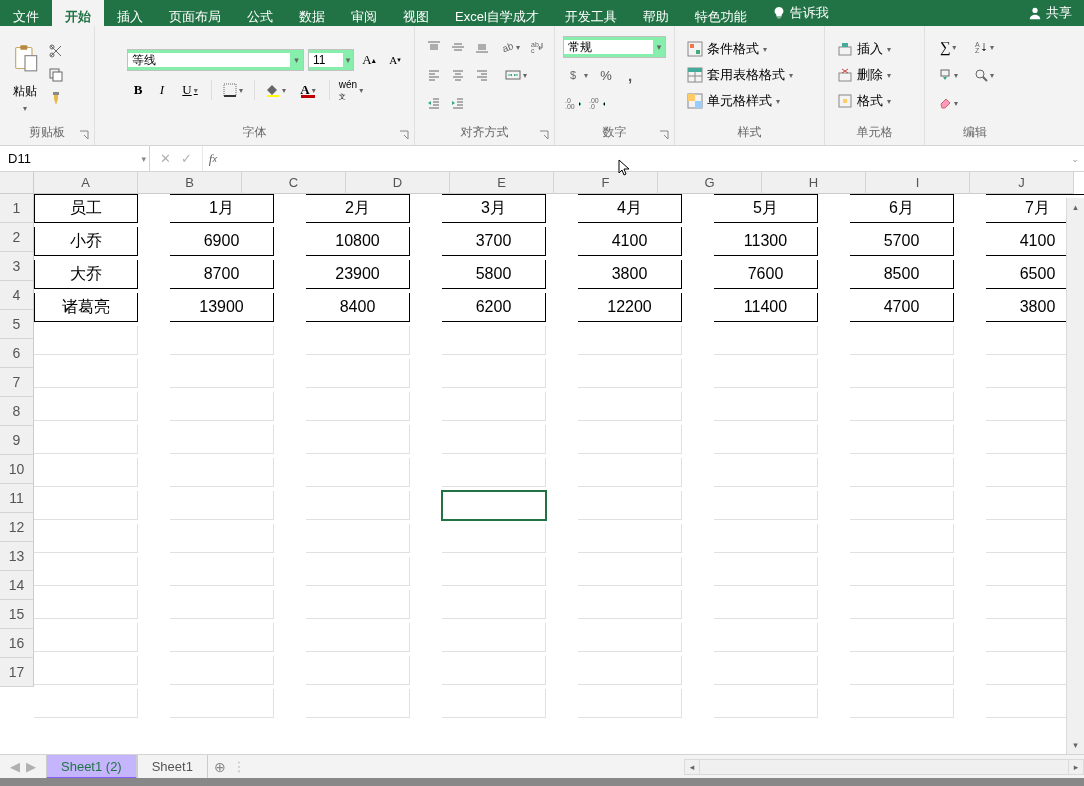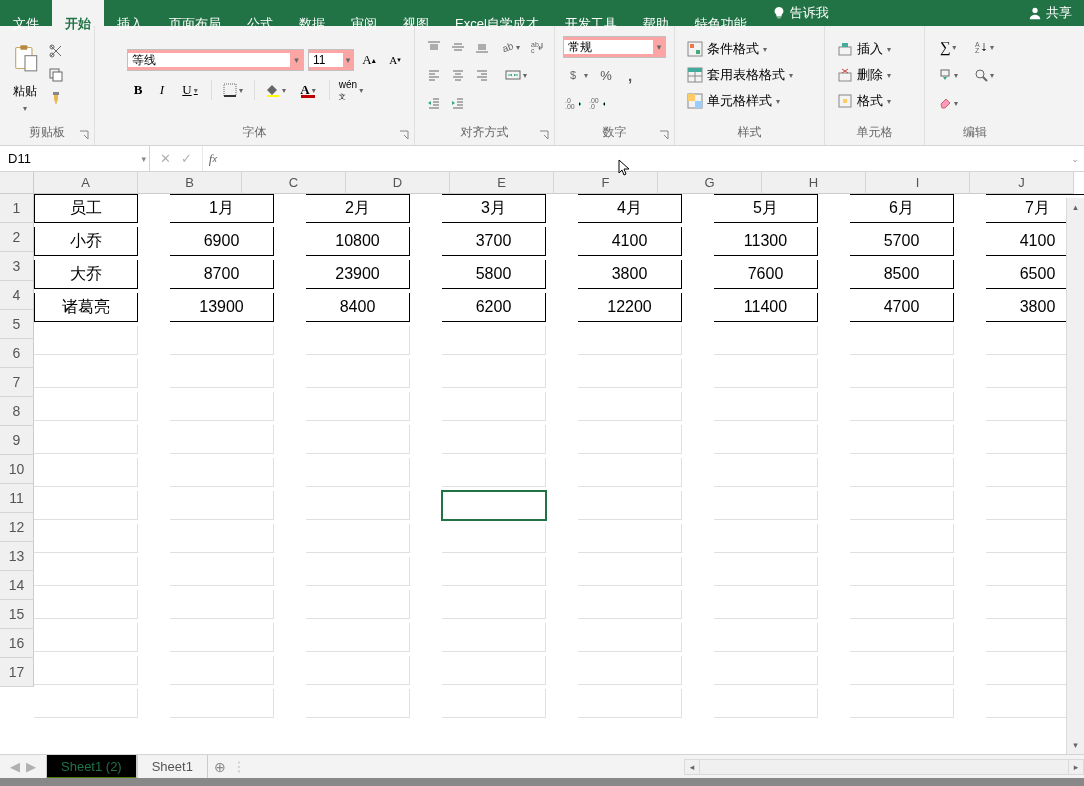--- a/index.html
+++ b/index.html
@@ -1,20 +1,20 @@
 <!DOCTYPE html>
 <html><head>
 <meta charset="utf-8">
 <style>
 * { margin:0; padding:0; box-sizing:border-box; font-family:"Microsoft YaHei","SimSun",sans-serif; }
 body { width:1084px; height:786px; background:#fff; overflow:hidden; font-size:13px; position:relative; }
 
 
 .tabbar { display:flex; background:#217346; color:#fff; height:26px; align-items:stretch; }
-.tabbar .tab { padding:11px 13px; line-height:26px; cursor:pointer; white-space:nowrap; font-size:13px; }
+.tabbar .tab { padding:4px 13px; line-height:26px; cursor:pointer; white-space:nowrap; font-size:13px; }
 .tabbar .tab.active { background:#f3f3f3; color:#217346; font-weight:bold; }
 .tabbar .spacer { flex:1; }
 .tabbar .tell { display:flex; align-items:center; gap:4px; padding:0 12px; }
 .tabbar .share { display:flex; align-items:center; gap:4px; padding:0 12px; }
 
 
 .ribbon { display:flex; height:120px; background:#f3f3f3; border-bottom:1px solid #d4d4d4; }
 .group { display:flex; flex-direction:column; border-right:1px solid #e0e0e0; position:relative; }
 .group-body { flex:1; display:flex; align-items:center; padding:4px 8px; }
 .group-label { text-align:center; font-size:12px; color:#666; padding-bottom:4px; position:relative; }
@@ -23,21 +23,21 @@
 
 .clip-col1 { display:flex; flex-direction:column; align-items:center; gap:4px; margin-right:4px; }
 .clip-big { width:34px; height:42px; display:flex; flex-direction:column; align-items:center; justify-content:center; border:1px solid transparent; }
 .clip-big svg { width:28px; height:30px; }
 .clip-col2 { display:flex; flex-direction:column; gap:4px; }
 .clip-sm { width:20px; height:20px; display:flex; align-items:center; justify-content:center; }
 
 
 .font-row { display:flex; align-items:center; gap:4px;padding-left:24px; }
 .font-col { display:flex; flex-direction:column; gap:8px; }
-.combo { display:flex; align-items:center; background:#fca5a5; border:1px solid #c0c0c0; height:22px; }
+.combo { display:flex; align-items:center; background:#86efac; border:1px solid #c0c0c0; height:22px; }
 .combo input { border:none; outline:none; padding:0 4px; font-size:12px; width:100%; }
 .combo .dd { width:14px; text-align:center; color:#666; font-size:9px; }
 .btn-sm { width:22px; height:22px; display:flex; align-items:center; justify-content:center; border:1px solid transparent; }
 .btn-sm.split { width:30px; position:relative; }
 .btn-sm.split::after { content:"▾"; font-size:8px; color:#666; margin-left:2px; }
 .font-tools { display:flex; gap:2px; }
 
 
 .align-col { display:flex; flex-direction:column; gap:6px; }
 .align-row { display:flex; gap:2px; }
@@ -86,21 +86,21 @@
 
 .vscroll { position:absolute; right:0; top:198px; width:18px; bottom:32px; background:#f0f0f0; border-left:1px solid #dadada; }
 .vscroll .btn { height:18px; display:flex; align-items:center; justify-content:center; color:#666; font-size:9px; }
 .vscroll .track { position:absolute; top:18px; bottom:18px; left:0; right:0; }
 .vscroll .btn.bottom { position:absolute; bottom:0; left:0; right:0; }
 
 
 .tabstrip { position:absolute; left:0; right:0; bottom:8px; height:24px; display:flex; align-items:center; background:#f3f3f3; border-top:1px solid #d4d4d4; }
 .tabstrip .nav { display:flex; gap:6px; padding:0 10px; color:#b0b0b0; }
 .tabstrip .sheettab { padding:0 14px; height:24px; line-height:24px; border:1px solid #ccc; border-top:none; background:#f3f3f3; color:#555; font-size:13px; }
-.tabstrip .sheettab.active { background:#000000; border-bottom:2px solid #4d7c0f; color:#217346; }
+.tabstrip .sheettab.active { background:#c4b5fd; border-bottom:2px solid #8b5cf6; color:#217346; }
 .tabstrip .addsheet { width:24px; text-align:center; color:#888; font-size:14px; }
 .tabstrip .hsplit { width:14px; color:#bbb; text-align:center; }
 .tabstrip .hscroll { flex:0 0 400px; height:16px; display:flex; align-items:center; margin-left:auto; }
 .tabstrip .hscroll .sbtn { width:16px; text-align:center; color:#666; font-size:9px; background:#f0f0f0; border:1px solid #dadada; height:16px; line-height:14px; }
 .tabstrip .hscroll .strack { flex:1; height:16px; background:#f0f0f0; border-top:1px solid #dadada; border-bottom:1px solid #dadada; }
 
 
 .bottom-strip { position:absolute; bottom:0; left:0; right:0; height:8px; background:#888; }
 
 

